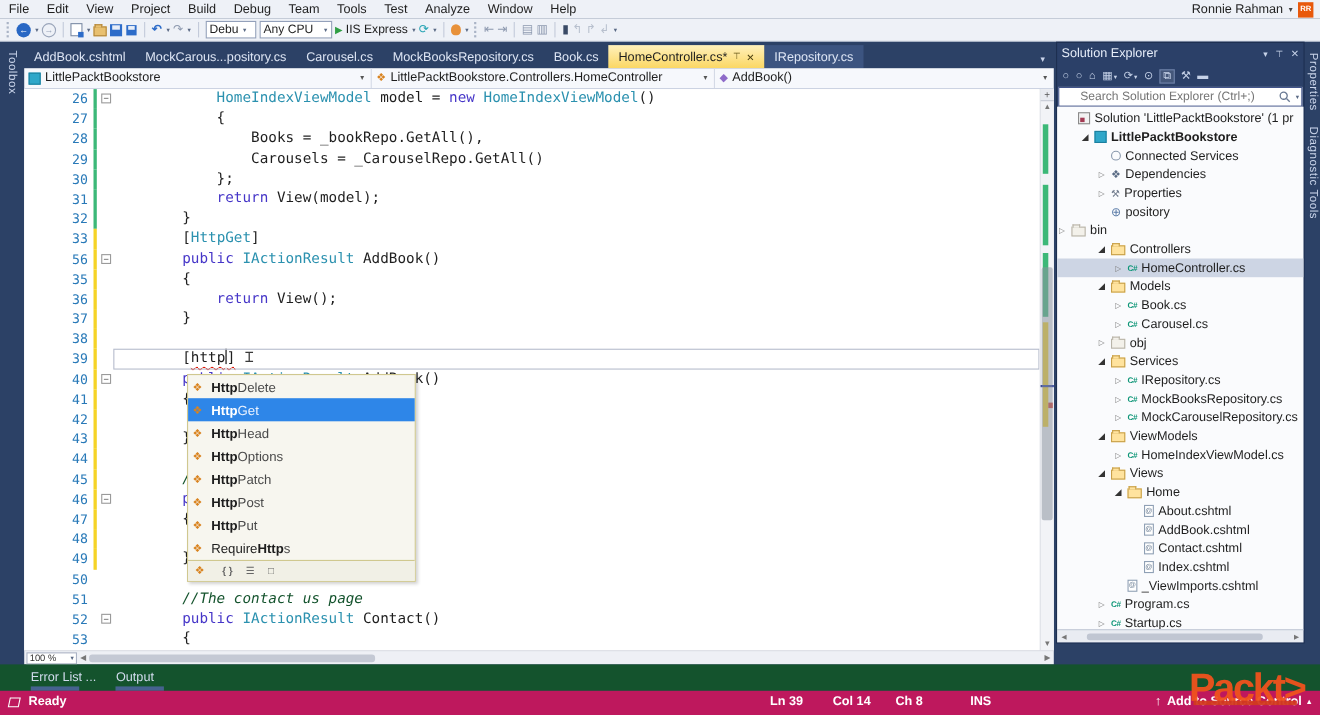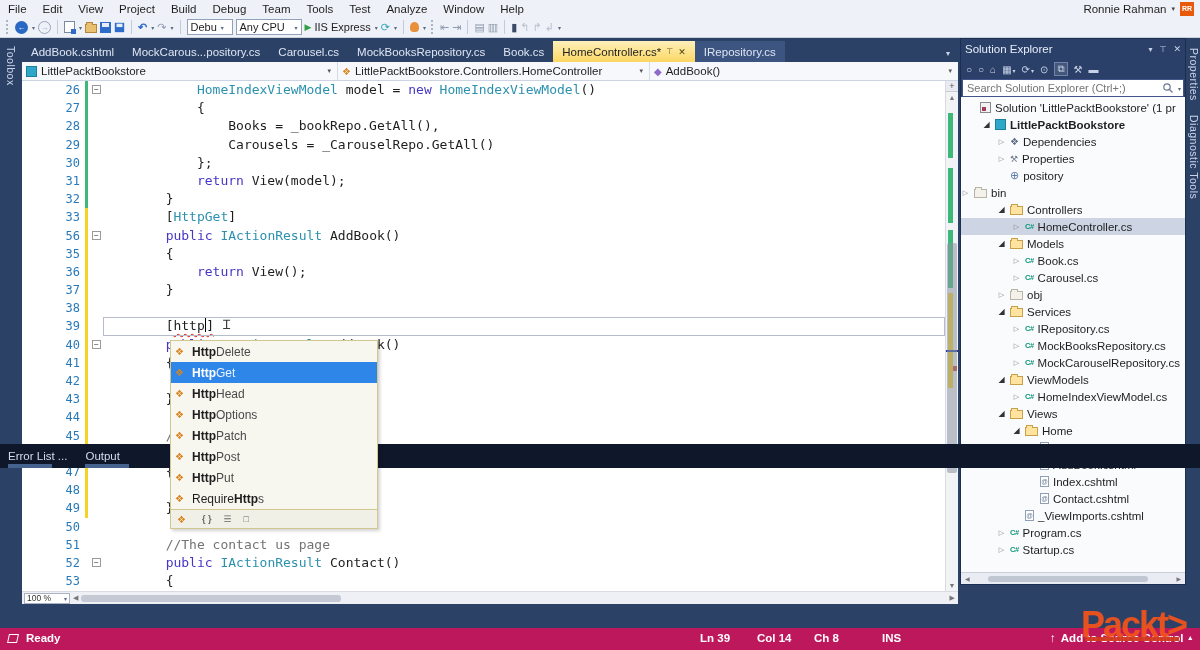--- a/index.html
+++ b/index.html
@@ -33,21 +33,21 @@
   .ico-page::after { content:""; position:absolute; right:-2px; bottom:-2px; width:5px; height:5px; background:#2d6cc9; }
   .ico-folder-tb { width:12px; height:9px; background:#e8c070; border:1px solid #b3873c; position:relative; margin-top:3px; }
   .ico-folder-tb::before { content:""; position:absolute; top:-3px; left:0; width:5px; height:2px; background:#e8c070; border:1px solid #b3873c; border-bottom:none; }
   .ico-floppy { width:11px; height:11px; background:#2d6cc9; position:relative; }
   .ico-floppy::after { content:""; position:absolute; top:1px; left:2px; width:7px; height:4px; background:#e8eef8; }
   .ico-floppy.sm { transform:scale(.85); }
   .ico-flame { width:9px; height:10px; background:#e8913a; border-radius:50% 50% 40% 40%; }
   .gray-glyph { color:#8d99af; }
 
   
-  #workspace { position:absolute; left:0; top:38px; width:1200px; height:430px; background:#2c4166; }
+  #workspace { position:absolute; left:0; top:38px; width:1200px; height:590px; background:#2c4166; }
   #left-rail { position:absolute; left:0; top:0; width:22px; height:566px; }
   .vtext { writing-mode:vertical-rl; font-size:10.5px; color:#c9d4ea; letter-spacing:.5px; }
   #left-rail .vtext { margin:8px 0 0 5px; }
   #right-rail { position:absolute; left:1186px; top:0; width:14px; height:566px; display:flex; flex-direction:column; gap:14px; padding-top:10px; }
 
   
   #docwell { position:absolute; left:22px; top:0; width:936px; height:566px; display:flex; flex-direction:column; }
   #tabstrip { height:24px; display:flex; align-items:flex-end; padding-top:3px; }
   .tab { height:21px; display:flex; align-items:center; padding:0 9px; font-size:11.5px; color:#dde5f4; gap:5px; cursor:default; }
   .tab.highlight { background:#3c5480; }
@@ -73,21 +73,21 @@
   .row { display:flex; height:18.2px; align-items:stretch; }
   .ln { width:58px; text-align:right; color:#2879b8; font:12px/18.2px "DejaVu Sans Mono", monospace; flex:none; }
   .chg { width:3px; margin-left:5px; flex:none; }
   .chg.g { background:#3cb878; } .chg.y { background:#f5d326; }
   .fold { width:12px; margin-left:3px; position:relative; flex:none; }
   .foldbox { position:absolute; top:4px; left:1px; width:9px; height:9px; border:1px solid #9a9a9a; background:#fff;
     font:8px/7px "DejaVu Sans Mono", monospace; color:#555; text-align:center; }
   .codewrap { flex:1; position:relative; }
   .codewrap.cur { outline:1px solid #b6bccc; outline-offset:-1px; }
   pre.code { font:13px/18.2px "DejaVu Sans Mono", monospace; white-space:pre; color:#1e1e1e; }
-  .seg-k { color:#4636c8; } .seg-t { color:#2b91af; } .seg-c { color:#737373; } .seg-p { color:#1e1e1e; }
+  .seg-k { color:#4636c8; } .seg-t { color:#2b91af; } .seg-c { color:#14532d;font-style:italic; } .seg-p { color:#1e1e1e; }
   .seg-sq { color:#1e1e1e; text-decoration:underline wavy #e51400 1px; text-underline-offset:2.5px; }
   .caret { display:inline-block; width:1.4px; height:14px; background:#000; vertical-align:-2px; }
   #ibeam { position:absolute; left:201px; top:234px; color:#3a3a3a; font:13px "DejaVu Serif", serif; pointer-events:none; }
 
   
   #completion { position:absolute; left:148px; top:259px; width:208px; background:#f7f6ef;
     border:1px solid #d0c88f; z-index:20; box-shadow:2px 2px 3px rgba(0,0,0,.18); }
   .ci { height:21px; display:flex; align-items:center; gap:4px; padding:0 4px; font-size:12px; color:#1e1e1e; }
   .ci b { font-weight:bold; }
   .ci .ci-post { color:#4a4a4a; }
@@ -112,21 +112,21 @@
   #hthumb { width:260px; height:7px; background:#c4c9d4; border-radius:3px; }
 
   
   #solution-explorer { position:absolute; left:960px; top:0; width:226px; height:547px; background:#2b4068;
     display:flex; flex-direction:column; border:1px solid #1d2f50; }
   #se-title { height:20px; display:flex; align-items:center; font-size:11.5px; color:#e6edf9; padding:0 4px; }
   #se-title-icons { margin-left:auto; display:flex; gap:7px; font-size:8px; color:#c6d2e8; align-items:center; }
   #se-toolbar { height:20px; display:flex; align-items:center; gap:6px; padding:0 5px; font-size:10px; color:#c6d2e8; }
   .se-tool.boxed { border:1px solid #6f83ab; background:rgba(255,255,255,.12); padding:0 2px; }
   #se-search { height:18px; display:flex; align-items:center; background:#fff; margin:0 1px; border:1px solid #42548a; }
-  #se-search input { flex:1; border:none; outline:none; font:11px "Liberation Sans", sans-serif; color:#6d6d6d; padding-left:4px; background:transparent; }
+  #se-search input { flex:1; border:none; outline:none; font:11px "Liberation Sans", sans-serif; color:#6d6d6d; padding-left:19px; background:transparent; }
   #se-tree { flex:1; background:#fafbfd; overflow:hidden; font-size:11.5px; color:#1e1e1e; padding-top:2px; }
   .trow { height:17px; display:flex; align-items:center; gap:4px; white-space:nowrap; }
   .trow.sel { background:#cdd5e4; }
   .trow b { font-weight:bold; }
   .arr { width:9px; flex:none; font-size:7px; color:#808080; text-align:center; }
   .arr.exp { color:#333; font-size:8px; }
   .tico { flex:none; display:inline-flex; align-items:center; justify-content:center; }
   .i-sln { width:11px; height:11px; border:1px solid #8a8a8a; background:#f2f2f2; position:relative; }
   .i-sln::after { content:""; position:absolute; left:1px; bottom:1px; width:4px; height:4px; background:#a33b54; }
   .i-svc { width:9px; height:9px; border:1.5px solid #8a99ad; border-radius:50%; }
@@ -139,22 +139,22 @@
   .i-folder.dim::before { background:#f3f1ea; border-color:#b8b4a8; }
   .i-cs { font-size:7.5px; font-weight:bold; color:#0e9677; letter-spacing:-.5px; }
   .i-html { width:9px; height:11px; background:#fff; border:1px solid #8fa0b5; font-size:6.5px; color:#6a7d93;
     display:inline-flex; align-items:center; justify-content:center; }
   #se-hscroll { height:12px; background:#e9ecf2; border-top:1px solid #c9cfdb; display:flex; align-items:center; }
   #se-hthumb { margin-left:14px; width:160px; height:6px; background:#c0c6d2; border-radius:3px; }
   .se-hs-arrow { font-size:6px; color:#777; padding:0 4px; }
   #se-hs-right { margin-left:auto; }
 
   
-  #bottom-tabs { position:absolute; left:0; bottom:0; width:1200px; height:24px; background:#0f172a;
-    display:flex; align-items:center; padding-left:8px; gap:18px; }
+  #bottom-tabs { position:absolute; left:0; bottom:0; width:1200px; height:24px; background:#14532d;
+    display:flex; align-items:center; padding-left:28px; gap:18px; }
   .ptab { font-size:11.5px; color:#d2dcee; position:relative; height:100%; display:flex; align-items:center; }
   .ptab::after { content:""; position:absolute; left:0; bottom:0; width:44px; height:4px; background:#46628f; }
 
   
   #statusbar { position:absolute; left:0; top:628px; width:1200px; height:25px; background:#be185d; color:#fff; font-size:11.5px;font-weight:bold; }
   #sb-icon { position:absolute; left:8px; top:6px; width:10px; height:9px; border:1px solid #fff; transform:skewX(-12deg); }
   #sb-ready { position:absolute; left:26px; top:4px; }
   #sb-ln { position:absolute; left:700px; top:4px; }
   #sb-col { position:absolute; left:757px; top:4px; }
   #sb-ch { position:absolute; left:814px; top:4px; }
@@ -642,20 +642,27 @@
             <span>Solution 'LittlePacktBookstore' (1 pr</span>
           </div>
           <div class="trow" style="padding-left: 21px;">
             <span class="arr exp">◢</span>
             <span class="tico">
               <span class="i-prj"></span>
             </span>
             <span><b>LittlePacktBookstore</b></span>
           </div>
           <div class="trow" style="padding-left: 36px;">
+            <span class="arr"></span>
+            <span class="tico">
+              <span class="i-svc"></span>
+            </span>
+            <span>Connected Services</span>
+          </div>
+          <div class="trow" style="padding-left: 36px;">
             <span class="arr">▷</span>
             <span class="tico">
               <span class="g-dep">❖</span>
             </span>
             <span>Dependencies</span>
           </div>
           <div class="trow" style="padding-left: 36px;">
             <span class="arr">▷</span>
             <span class="tico">
               <span class="g-wrench">⚒</span>
@@ -786,28 +793,28 @@
             <span class="tico">
               <span class="i-html">@</span>
             </span>
             <span>AddBook.cshtml</span>
           </div>
           <div class="trow" style="padding-left: 66px;">
             <span class="arr"></span>
             <span class="tico">
               <span class="i-html">@</span>
             </span>
-            <span>Index.cshtml</span>
+            <span>Contact.cshtml</span>
           </div>
           <div class="trow" style="padding-left: 66px;">
             <span class="arr"></span>
             <span class="tico">
               <span class="i-html">@</span>
             </span>
-            <span>Contact.cshtml</span>
+            <span>Index.cshtml</span>
           </div>
           <div class="trow" style="padding-left: 51px;">
             <span class="arr"></span>
             <span class="tico">
               <span class="i-html">@</span>
             </span>
             <span>_ViewImports.cshtml</span>
           </div>
           <div class="trow" style="padding-left: 36px;">
             <span class="arr">▷</span>

